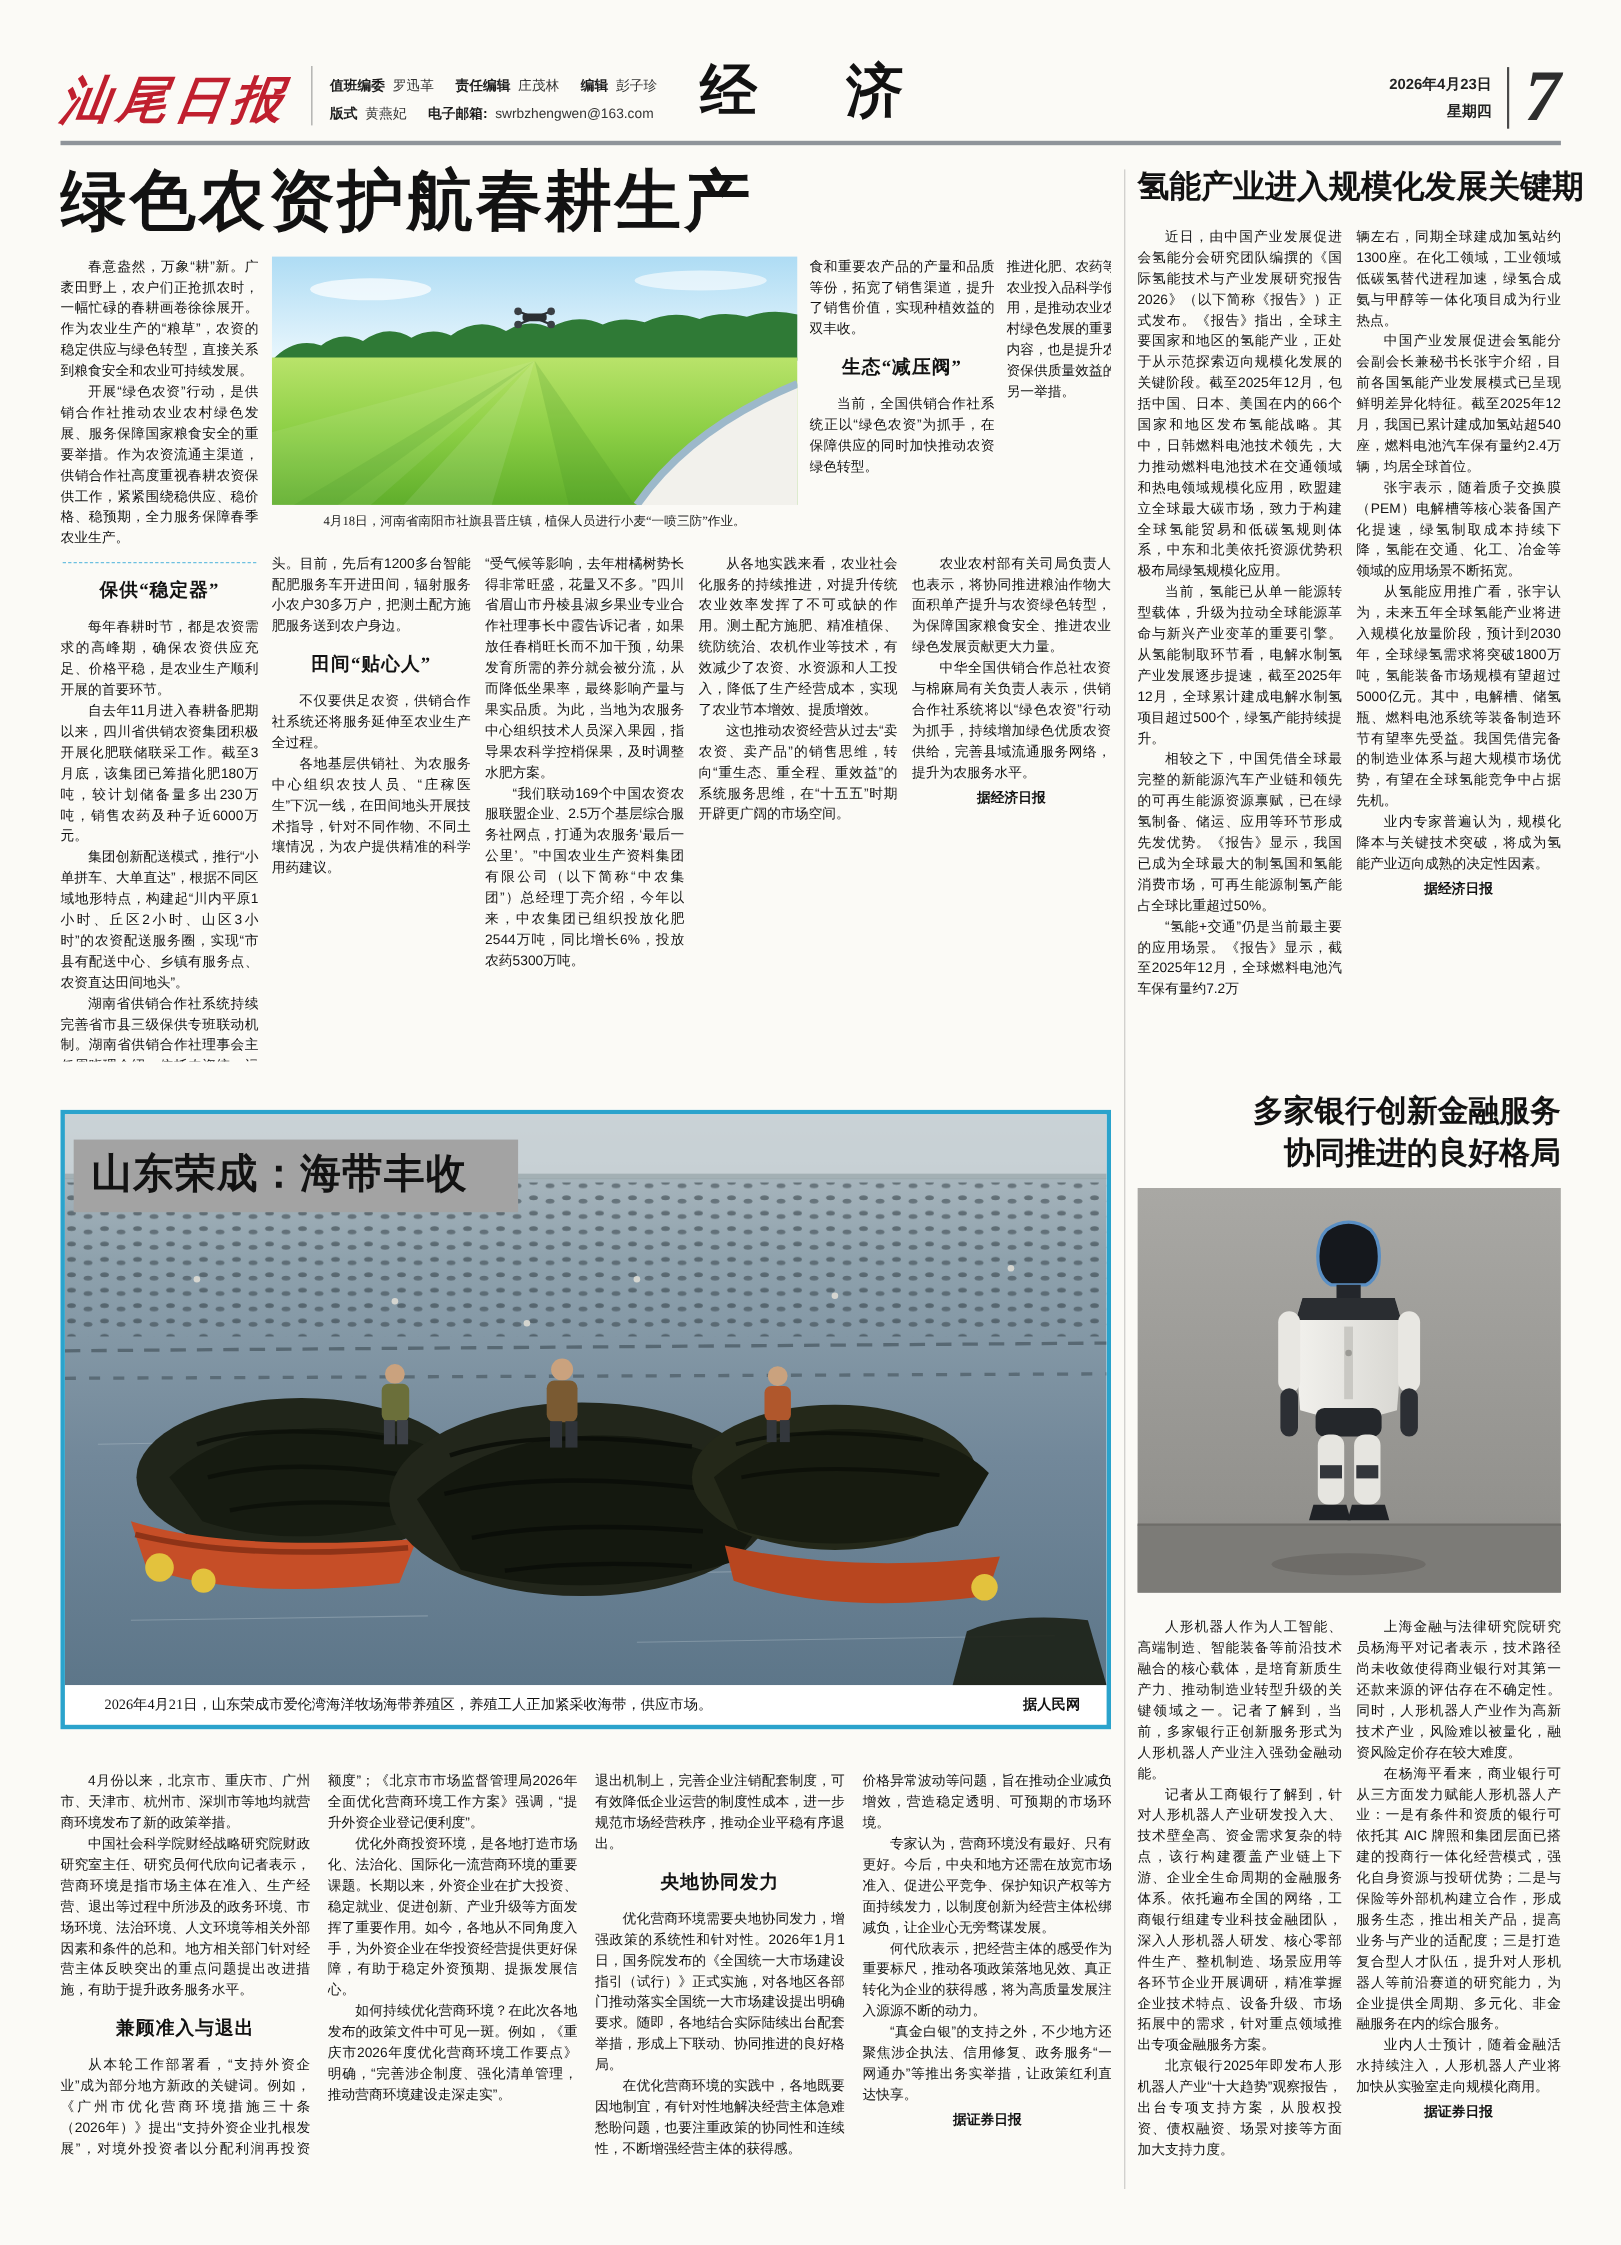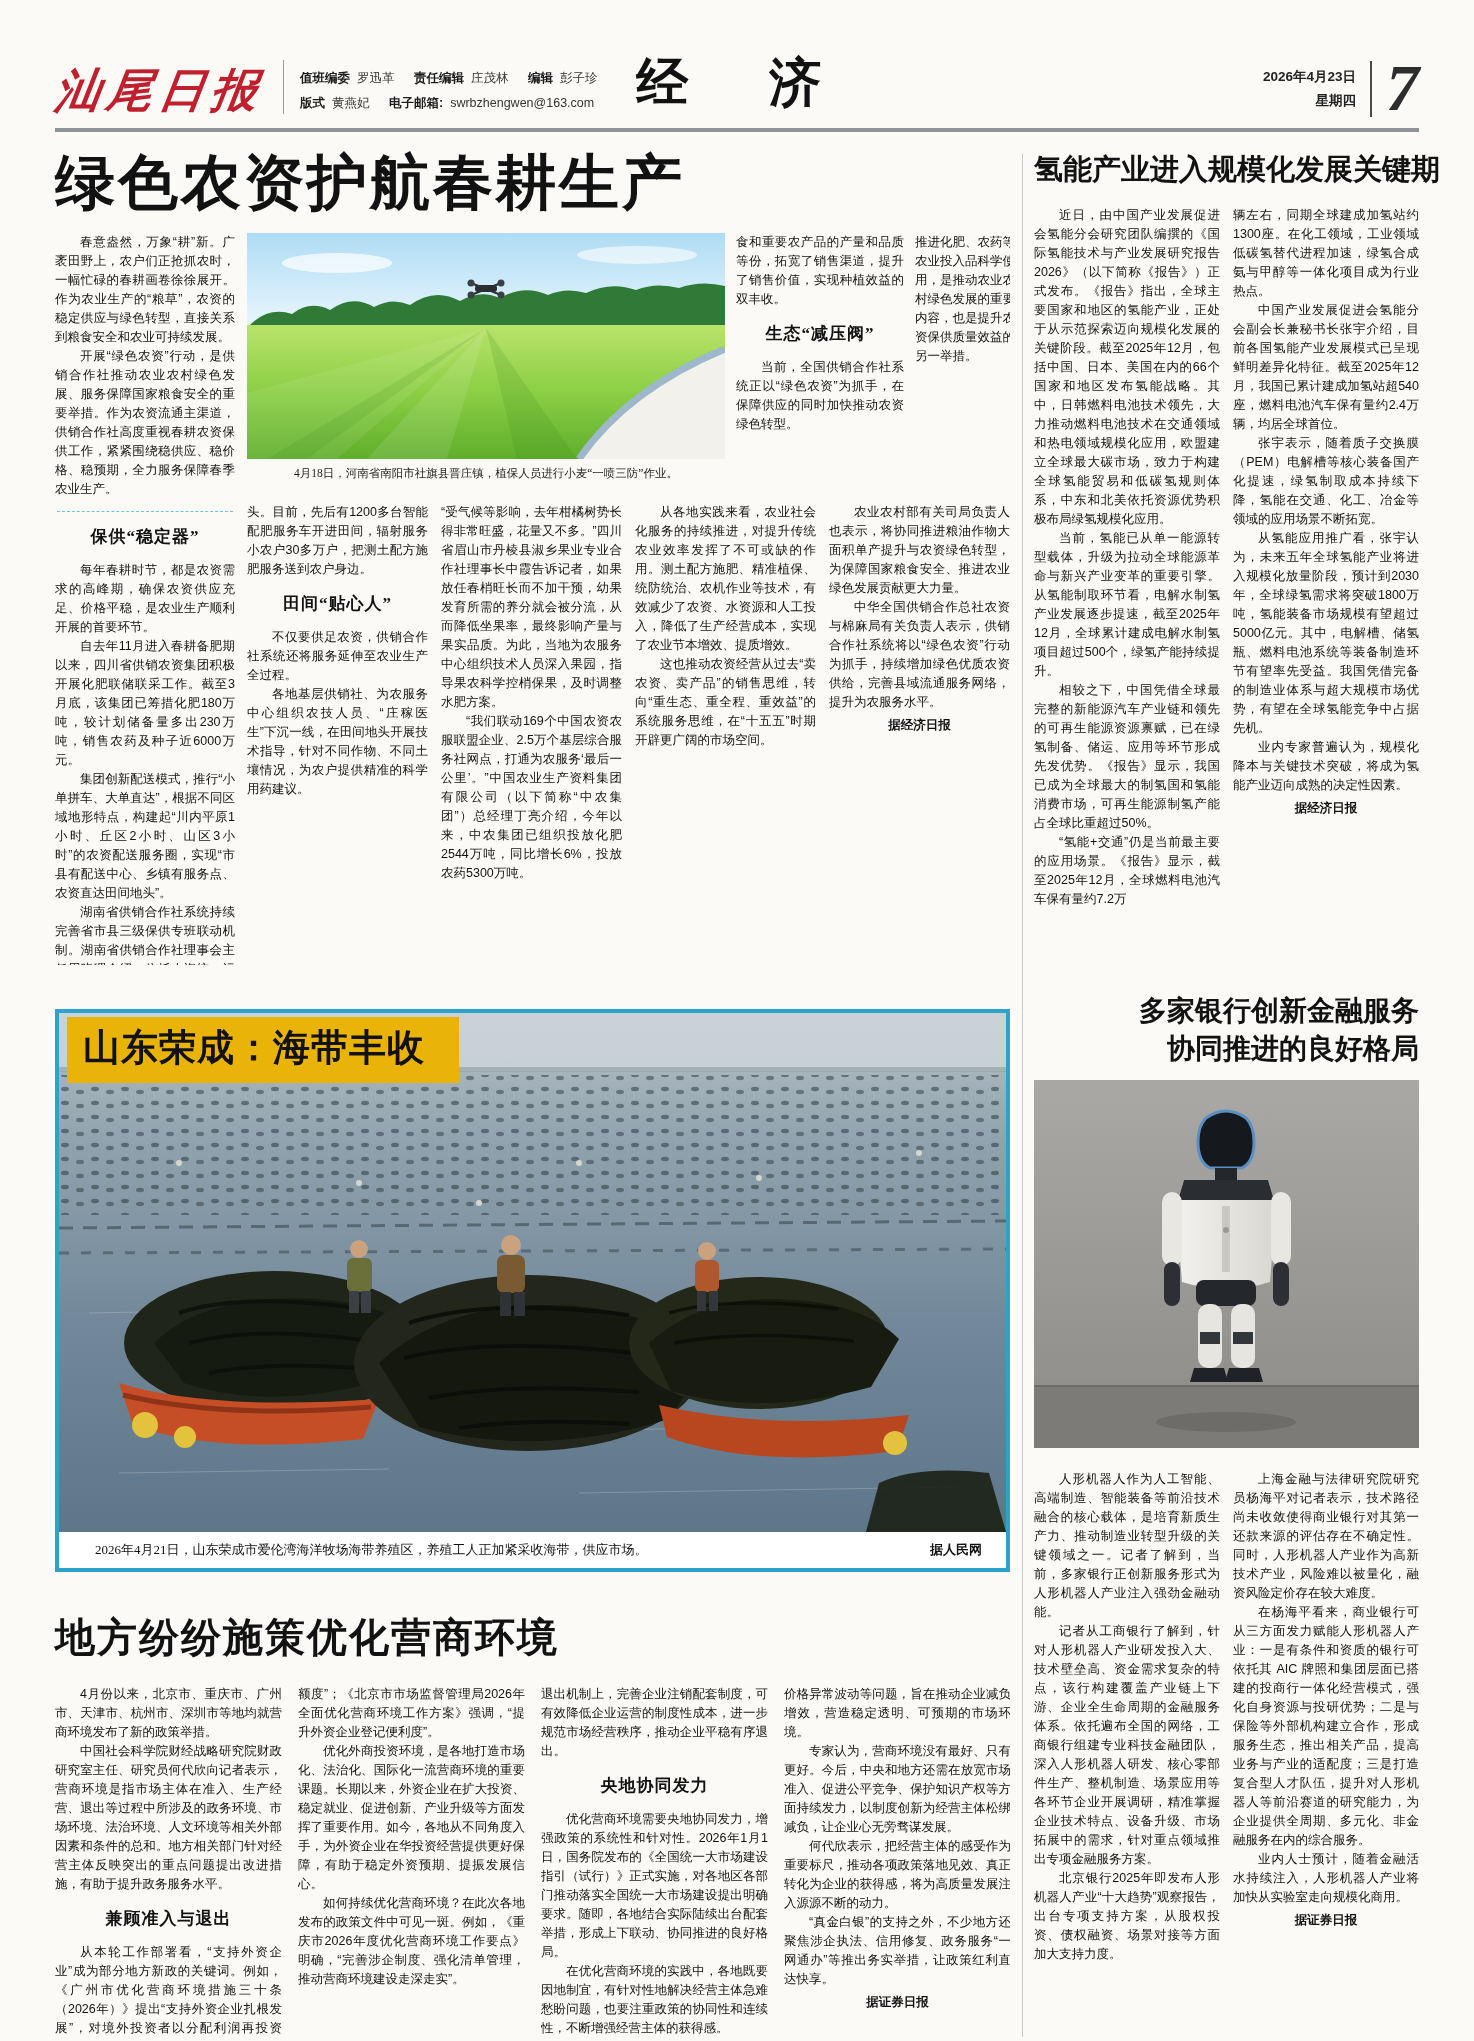--- a/index.html
+++ b/index.html
@@ -67,21 +67,21 @@
     font-family:"Liberation Serif","DejaVu Serif",serif;
   }
   .ma-colA{width:168px;flex:none;overflow:hidden;}
   .ma-colB{width:100px;flex:none;overflow:hidden;}
   .ma-bot{display:flex;gap:13px;margin-top:8px;height:462px;overflow:hidden;}
   .ma-bcol{width:181px;flex:none;overflow:hidden;}
 
   
   .sea-box{margin-top:44px;border:4px solid #2ba3cc;position:relative;background:#fff;}
   .sea-photo{display:block;width:947px;height:519px;}
-  .sea-head{position:absolute;top:4px;left:8px;background:#eab308;padding:6px 34px 10px 16px;}
+  .sea-head{position:absolute;top:23px;left:8px;background:#a3a3a3;padding:6px 46px 10px 16px;}
   .sea-head h2{
     margin:0;font-family:"Liberation Serif","DejaVu Serif",serif;
     font-size:37px;font-weight:900;letter-spacing:1px;
   }
   .sea-caption{
     display:flex;justify-content:space-between;align-items:center;
     padding:9px 24px 9px 36px;font-size:13px;
     font-family:"Liberation Serif","DejaVu Serif",serif;
   }
   .sea-caption .src{font-weight:bold;}
@@ -337,21 +337,20 @@
         <div class="sea-head">
           <h2>山东荣成：海带丰收</h2>
         </div>
         <div class="sea-caption">
           <span>2026年4月21日，山东荣成市爱伦湾海洋牧场海带养殖区，养殖工人正加紧采收海带，供应市场。</span>
           <span class="src">据人民网</span>
         </div>
       </div>
 
       <div class="biz">
-        <h2>地方纷纷施策优化营商环境</h2>
         <div class="biz-body bt">
           <div class="biz-col">
             <div>
                 <p>4月份以来，北京市、重庆市、广州市、天津市、杭州市、深圳市等地均就营商环境发布了新的政策举措。</p>
                 <p>中国社会科学院财经战略研究院财政研究室主任、研究员何代欣向记者表示，营商环境是指市场主体在准入、生产经营、退出等过程中所涉及的政务环境、市场环境、法治环境、人文环境等相关外部因素和条件的总和。地方相关部门针对经营主体反映突出的重点问题提出改进措施，有助于提升政务服务水平。</p>
               </div>
             <div class="subhead">兼顾准入与退出</div>
             <div>
                 <p>从本轮工作部署看，“支持外资企业”成为部分地方新政的关键词。例如，《广州市优化营商环境措施三十条（2026年）》提出“支持外资企业扎根发展”，对境外投资者以分配利润再投资的，按规定给予10%税收抵免优惠</p>
               </div>

